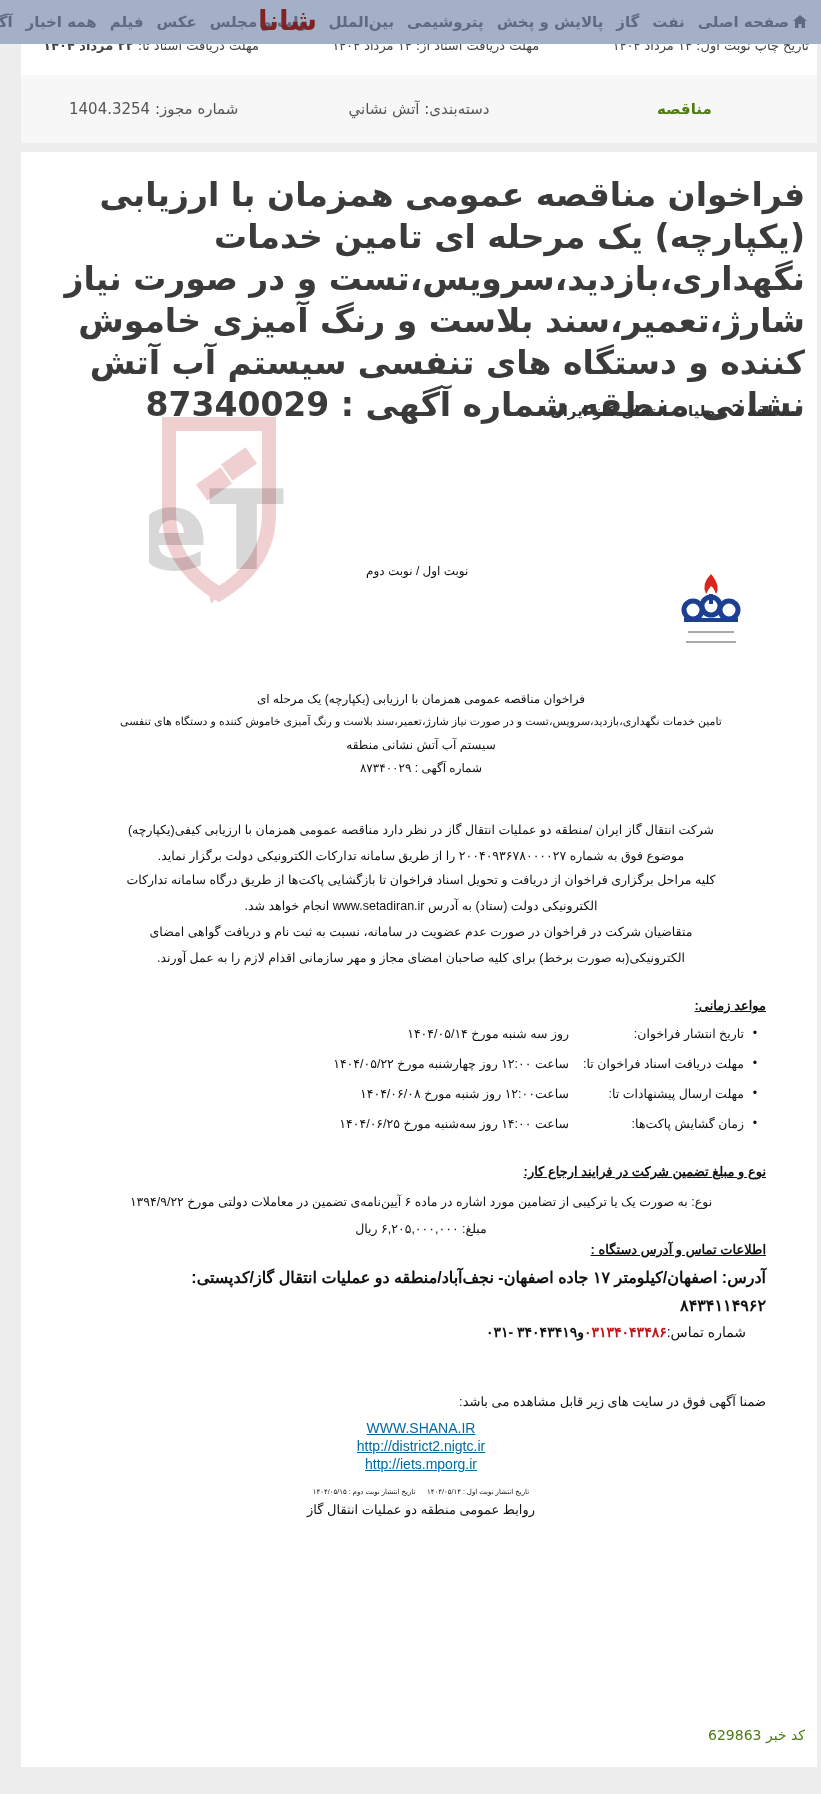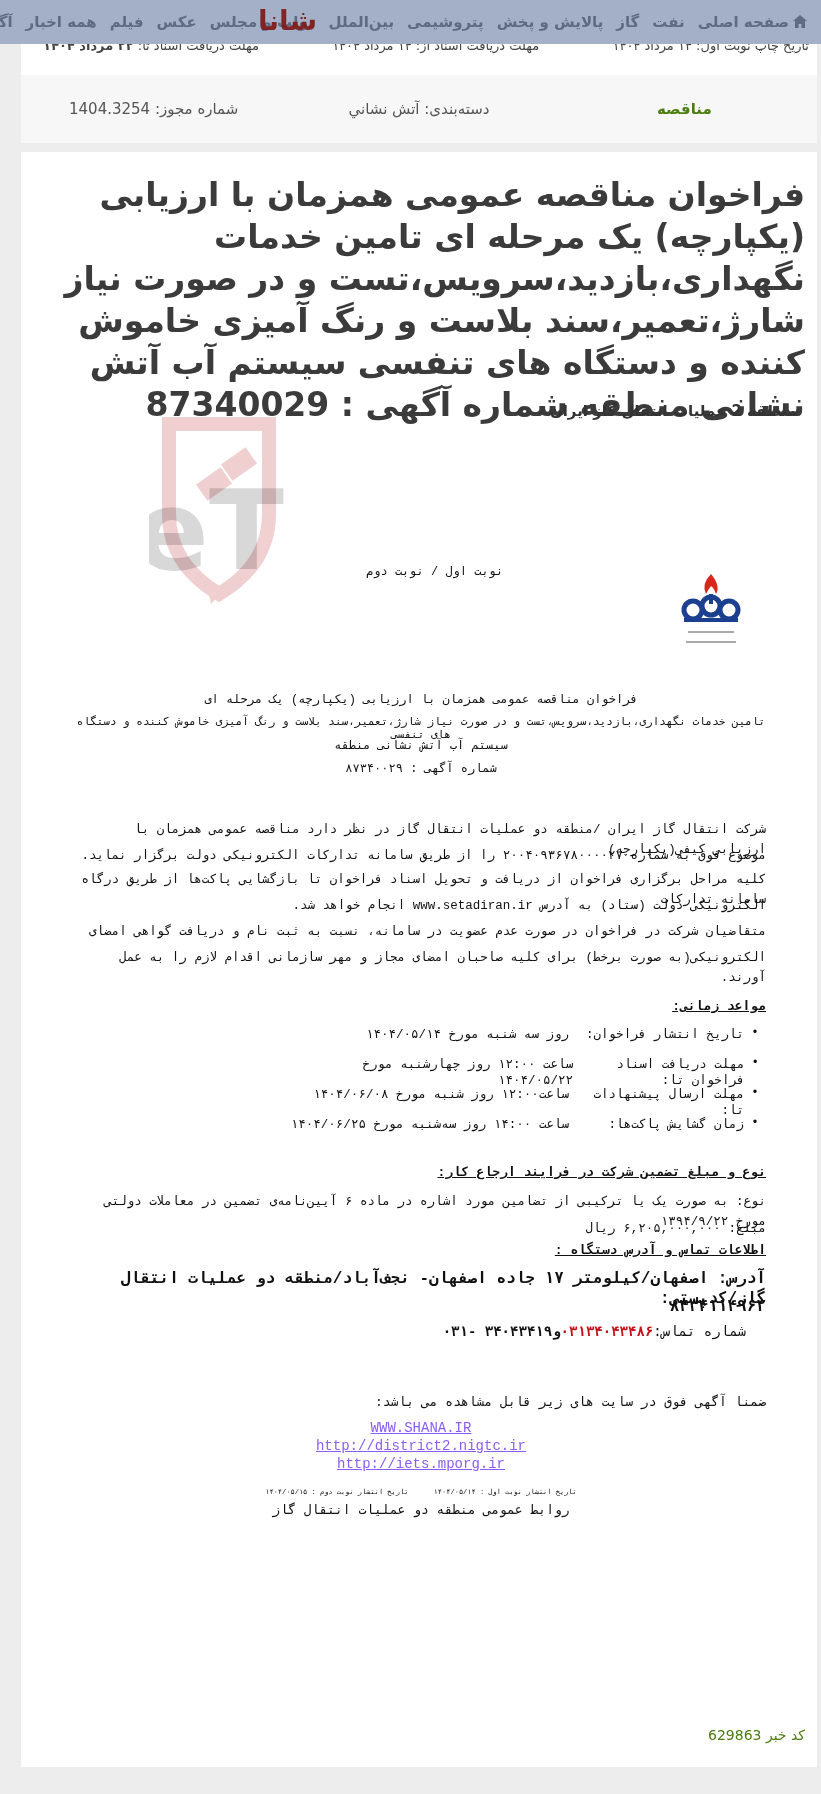--- a/index.html
+++ b/index.html
@@ -20,32 +20,32 @@
   .info-row2 .cell { flex: 1; text-align: center; }
   .info-row2 .cell.type { font-weight: bold; color: #4d7c0f; }
 
   
   .main-card { position: absolute; top: 152px; left: 21px; width: 796px; height: 1615px; background: #fff; }
   .watermark { position: absolute; top: 262px; left: 128px; width: 620px; height: 190px; pointer-events: none; }
   .title { position: absolute; top: 22px; right: 12px; width: 760px; font-size: 33px; font-weight: bold; line-height: 42px; color: #3b3b3b; text-align: right; }
   .org { position: absolute; top: 250px; right: 20px; font-size: 15px; font-weight: bold; color: #333; }
 
   
-  .scan { position: absolute; top: 400px; left: 55px; width: 690px; height: 980px; font-family: Liberation Mono, monospace; color: #111; }
+  .scan { position: absolute; top: 400px; left: 55px; width: 690px; height: 980px; font-family: Liberation Sans, sans-serif; color: #111; }
   .scan .nobat { position: absolute; top: 12px; left: 290px; font-size: 12px; }
   .scan .gaslogo { position: absolute; top: 20px; left: 600px; width: 70px; height: 80px; }
   .scan .c { position: absolute; left: 0; width: 690px; text-align: center; font-size: 12px; }
-  .scan .p { position: absolute; right: 0; width: 690px; text-align: right; font-size: 12.5px; line-height: 20px; }
+  .scan .p { position: absolute; right: 0; width: 690px; text-align: center; font-size: 12.5px; line-height: 20px; }
   .scan .sec-h { position: absolute; right: 0; font-size: 13px; font-weight: bold; text-decoration: underline; }
   .scan .row { position: absolute; right: 0; width: 480px; font-size: 12.5px; display: flex; }
   .scan .row .bullet { width: 22px; text-align: center; }
   .scan .row .lbl { width: 175px; }
   .scan .addr { position: absolute; right: 0; width: 690px; font-size: 16px; font-weight: bold; text-align: right; }
   .scan .red { color: #c4121a; }
-  .scan a { color: #8b5cf6; text-decoration: underline; font-size: 14px; }
+  .scan a { color: #0369a1; text-decoration: underline; font-size: 14px; }
   .scan .tiny { font-size: 7px; }
 
   .news-code { position: absolute; bottom: 24px; right: 12px; font-size: 14px; color: #4d7c0f; }
 </style>
 </head>
 <body>
 
 <div class="topnav">
   <span class="item">
     <svg class="home-icon" viewBox="0 0 14 13">

